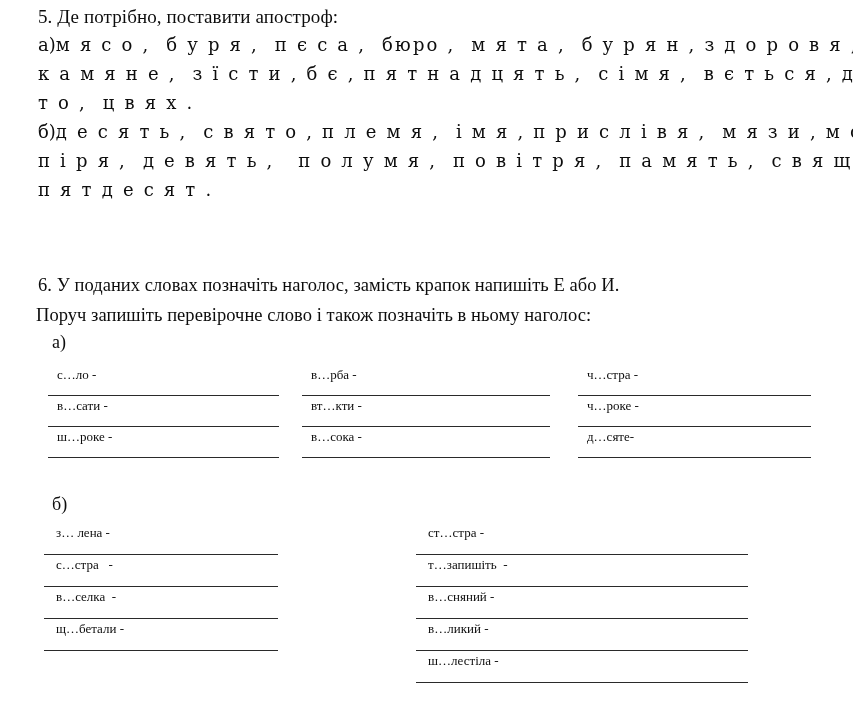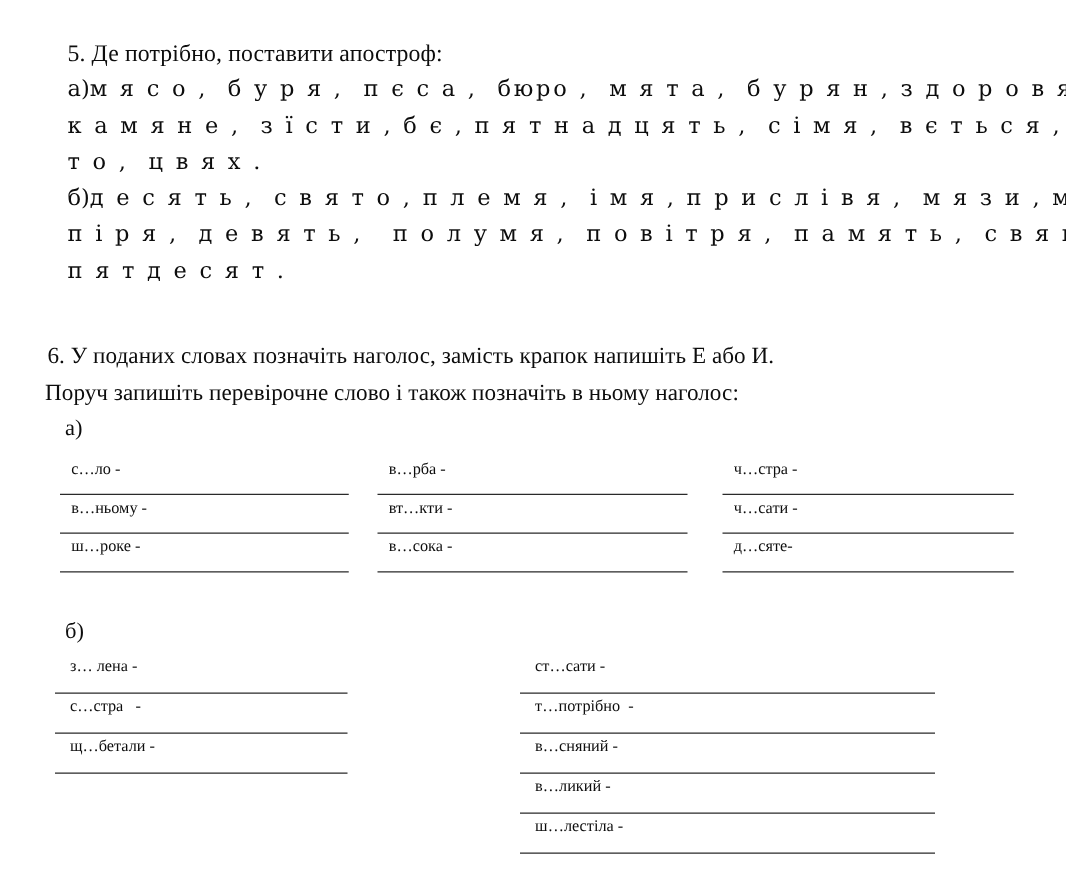--- a/index.html
+++ b/index.html
@@ -19,23 +19,22 @@
     position: relative;
     width: 853px;
     height: 717px;
     box-sizing: border-box;
   }
 
   
   .ex5 {
     position: absolute;
     left: 0;
-    top: 31px;
+    top: 4px;
     width: 814px;
-    padding-left: 16px;
   }
   .ex5-title {
     font-size: 19px;
     margin-left: 38px;
     letter-spacing: 0.1px;
     line-height: 26px;
   }
   .ex5-line {
     font-size: 18px;
     line-height: 29px;
@@ -138,21 +137,21 @@
     <div class="ex6-title second">Поруч запишіть перевірочне слово і також позначіть в ньому наголос:</div>
     <span class="sub-letter">а)</span>
   </div>
 
   <div class="grid-a">
     <div class="col col1">
       <div class="blank-row">
           <span class="word">с…ло -</span>
         </div>
       <div class="blank-row">
-          <span class="word">в…ньому -</span>
+          <span class="word">в…сати -</span>
         </div>
       <div class="blank-row">
           <span class="word">ш…роке -</span>
         </div>
     </div>
     <div class="col col2">
       <div class="blank-row">
           <span class="word">в…рба -</span>
         </div>
       <div class="blank-row">
@@ -160,50 +159,53 @@
         </div>
       <div class="blank-row">
           <span class="word">в…сока -</span>
         </div>
     </div>
     <div class="col col3">
       <div class="blank-row">
           <span class="word">ч…стра -</span>
         </div>
       <div class="blank-row">
-          <span class="word">ч…сати -</span>
+          <span class="word">ч…роке -</span>
         </div>
       <div class="blank-row">
           <span class="word">д…сяте-</span>
         </div>
     </div>
   </div>
 
   <div style="position:absolute; left:0; top:492px; width:853px;">
     <span class="sub-letter">б)</span>
   </div>
 
   <div class="grid-b">
     <div class="col col1">
       <div class="blank-row">
           <span class="word">з… лена -</span>
         </div>
       <div class="blank-row">
           <span class="word">с…стра   -</span>
         </div>
       <div class="blank-row">
+          <span class="word">в…селка  -</span>
+        </div>
+      <div class="blank-row">
           <span class="word">щ…бетали -</span>
         </div>
     </div>
     <div class="col col2">
       <div class="blank-row">
-          <span class="word">ст…сати -</span>
-        </div>
-      <div class="blank-row">
-          <span class="word">т…потрібно  -</span>
+          <span class="word">ст…стра -</span>
+        </div>
+      <div class="blank-row">
+          <span class="word">т…запишіть  -</span>
         </div>
       <div class="blank-row">
           <span class="word">в…сняний -</span>
         </div>
       <div class="blank-row">
           <span class="word">в…ликий -</span>
         </div>
       <div class="blank-row">
           <span class="word">ш…лестіла -</span>
         </div>

